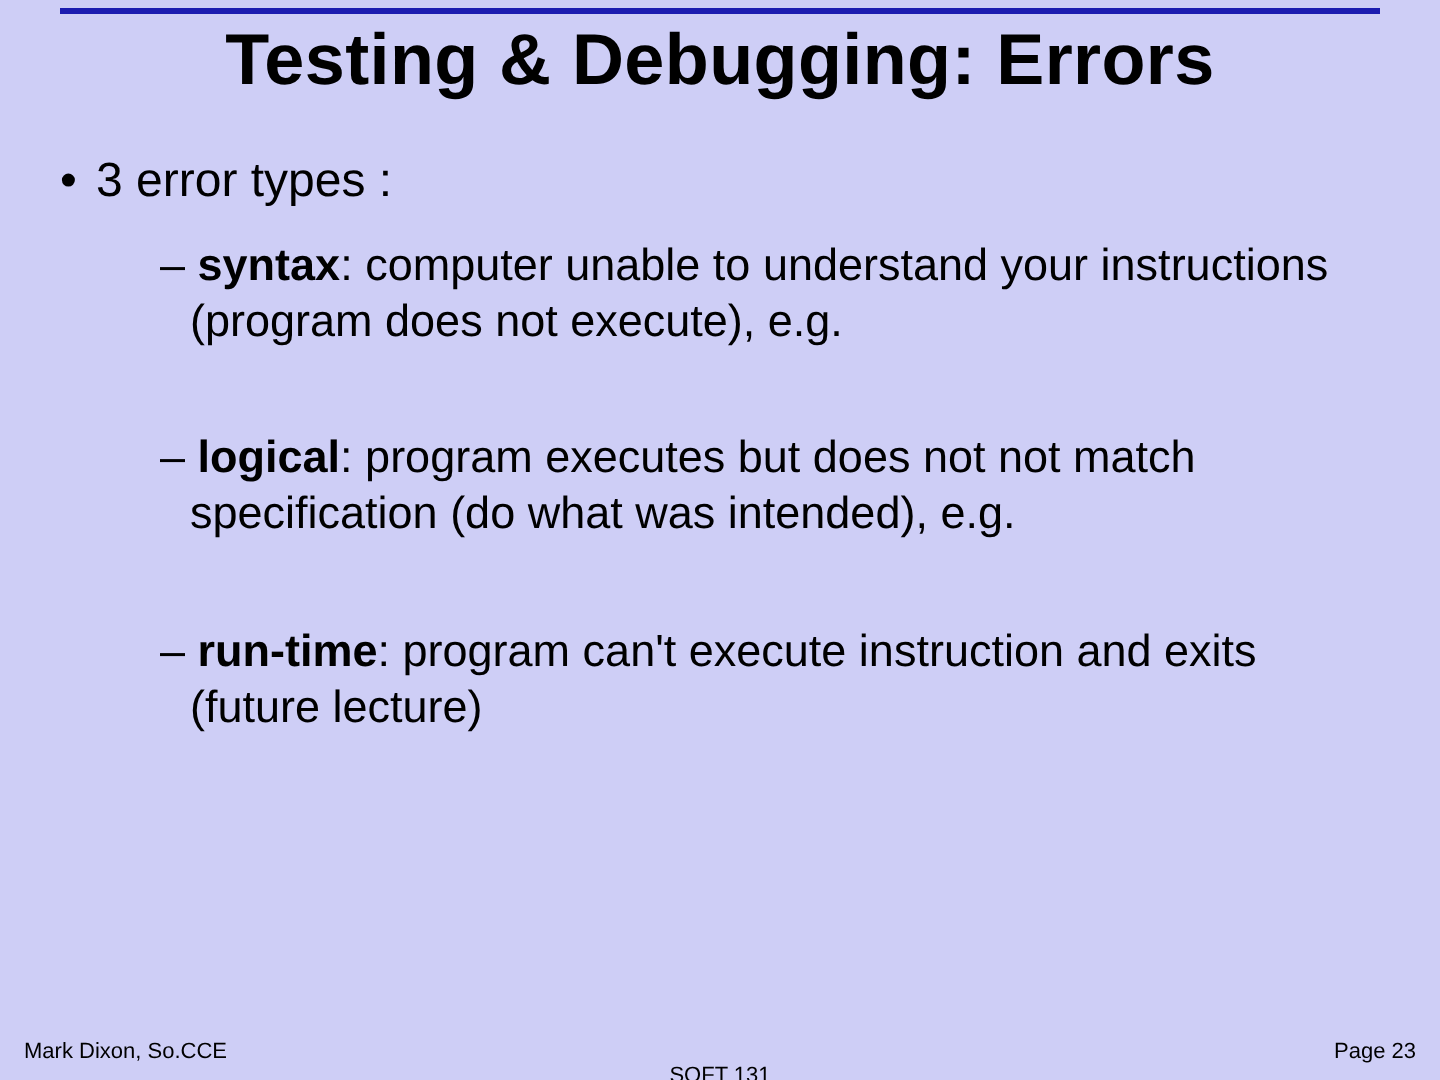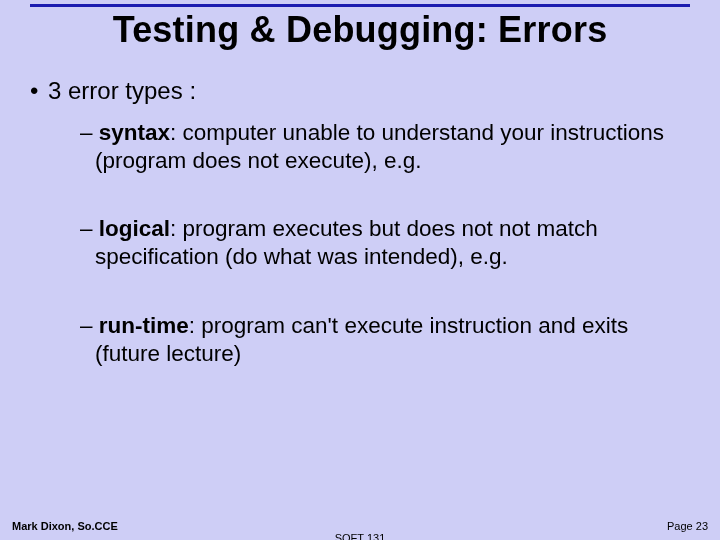--- a/index.html
+++ b/index.html
@@ -63,21 +63,20 @@
     bottom: 8px;
     left: 0;
     width: 720px;
     font-size: 11px;
     color: #000;
   }
   .footer-left {
     position: absolute;
     left: 12px;
     bottom: 0;
-    font-weight: bold;
   }
   .footer-center {
     position: absolute;
     left: 0;
     right: 0;
     text-align: center;
   }
   .footer-right {
     position: absolute;
     right: 12px;

